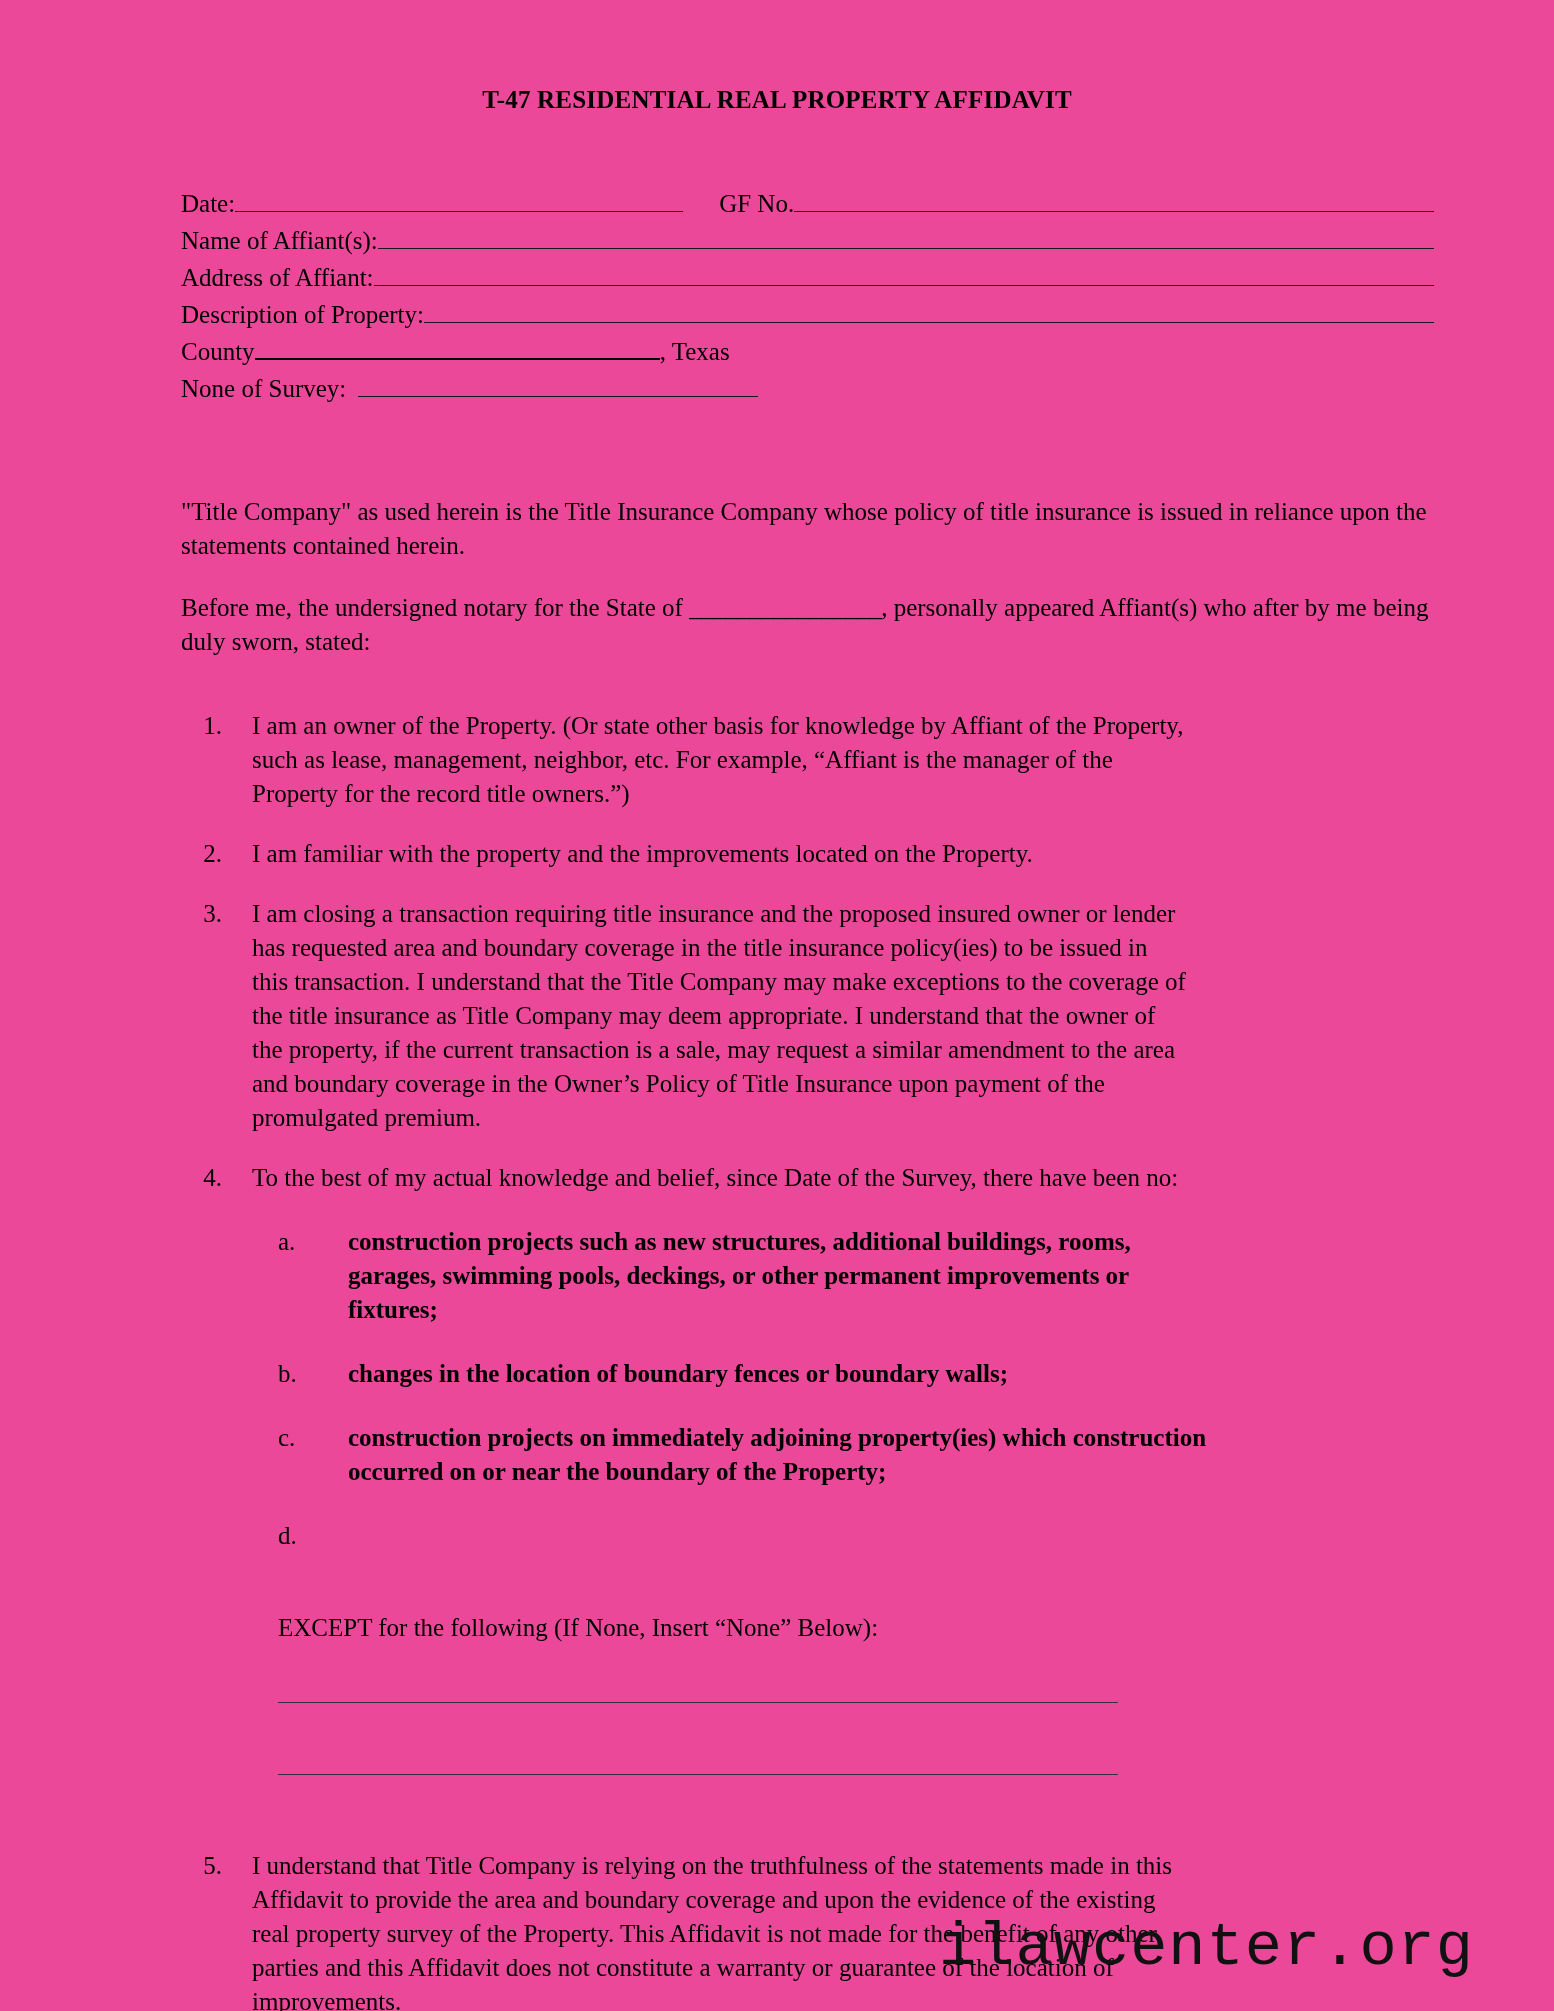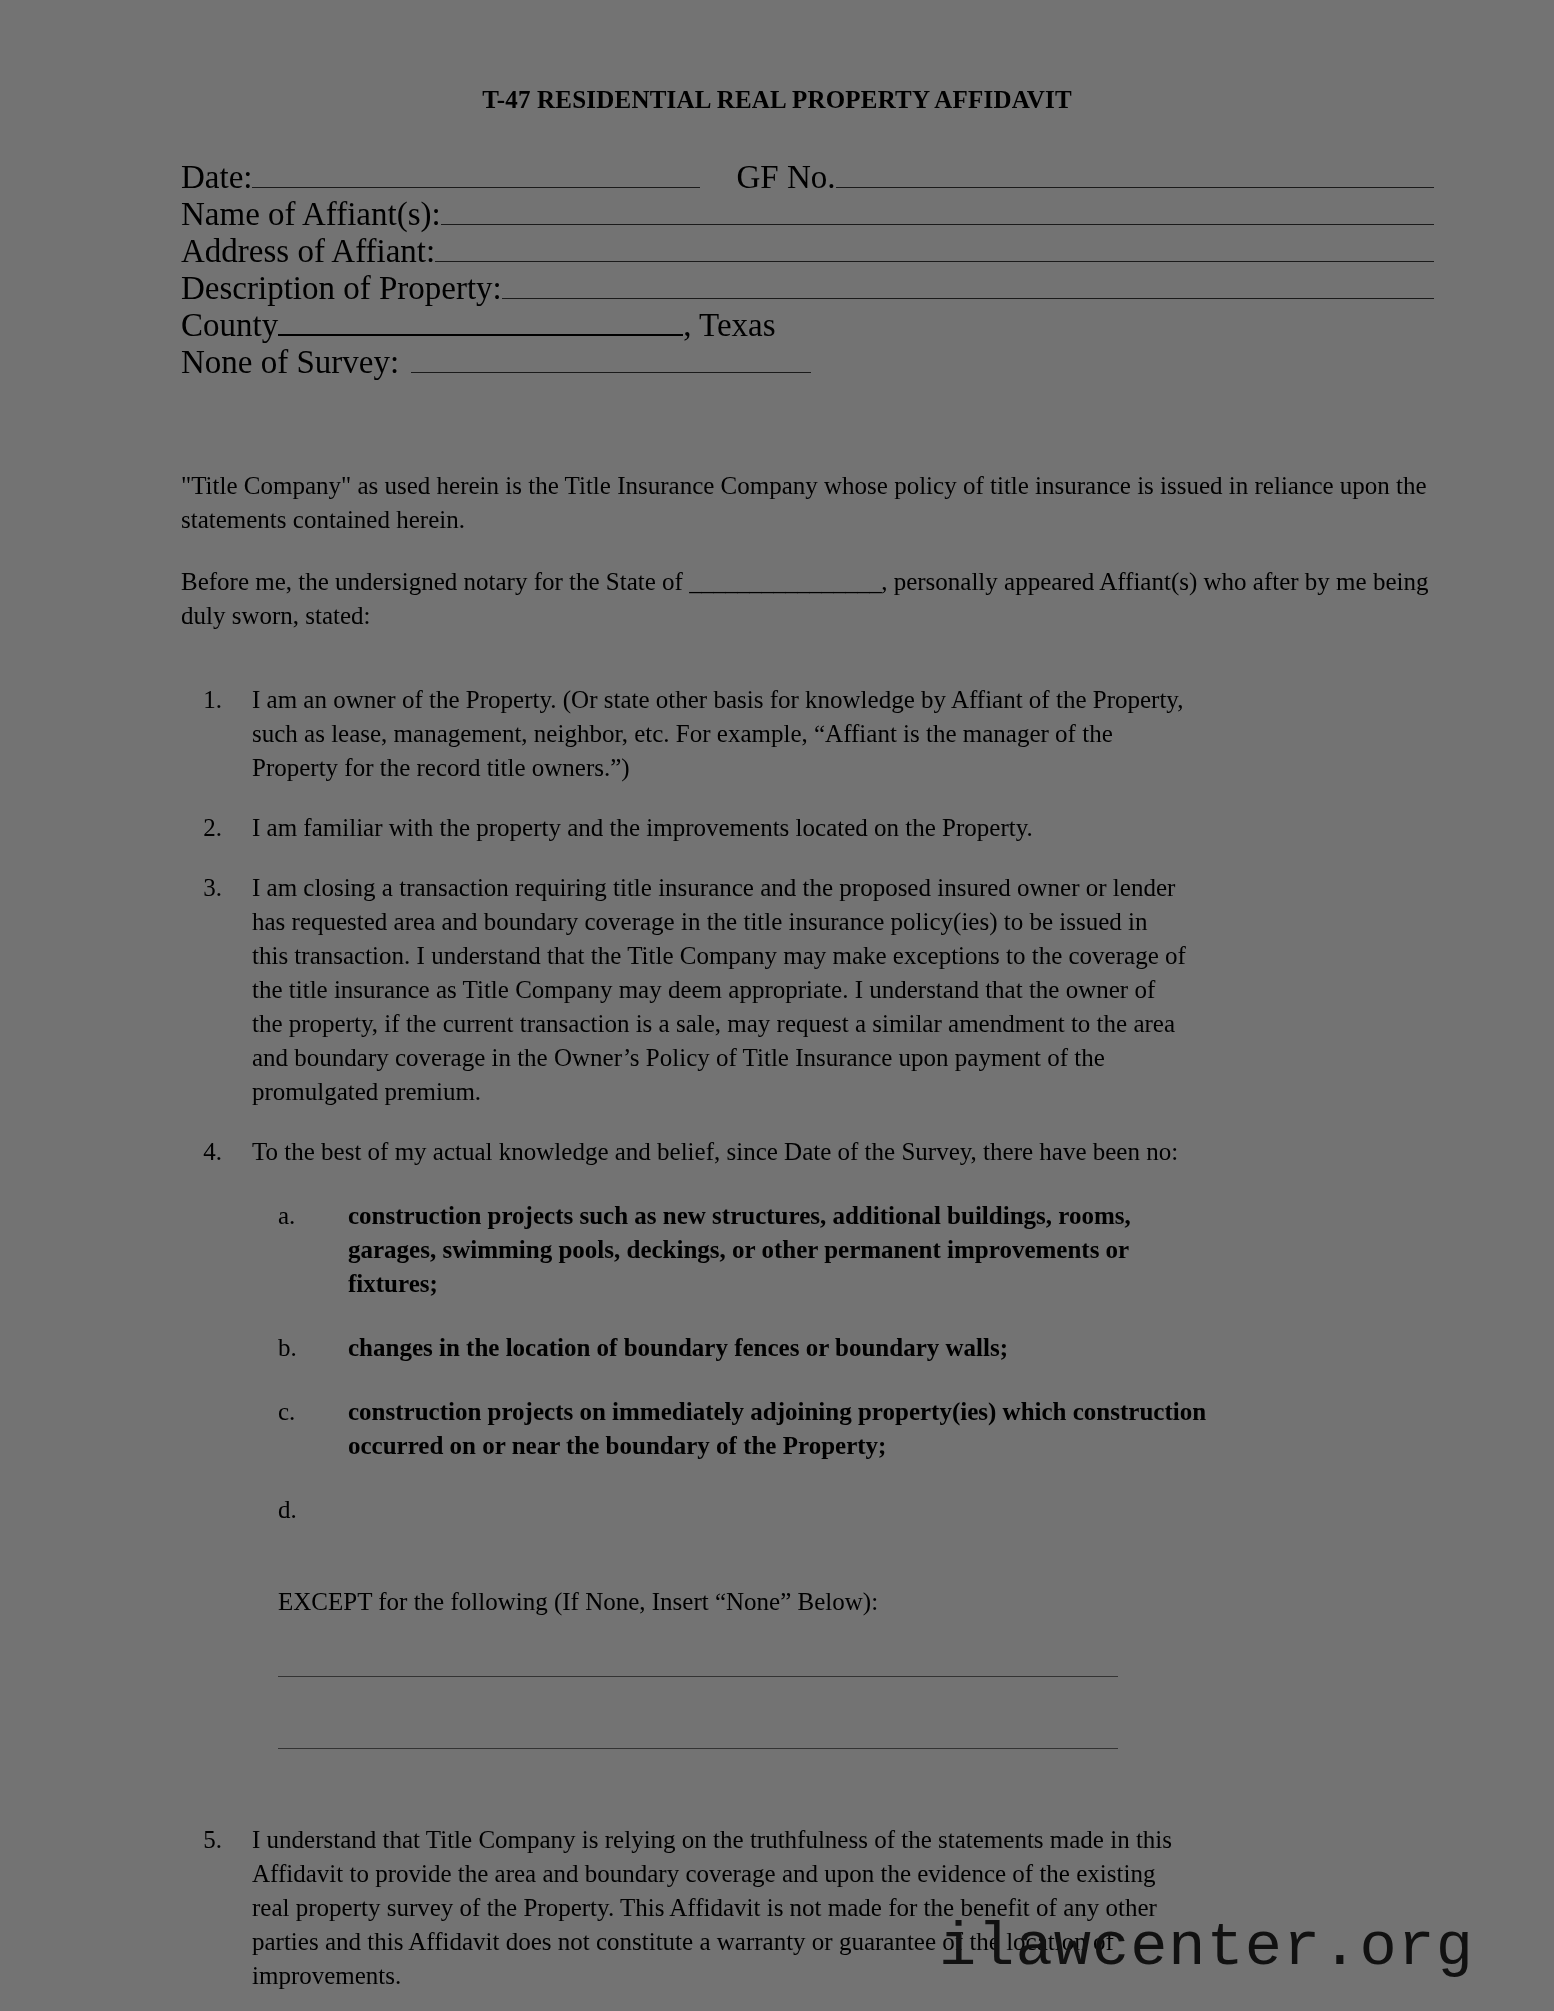--- a/index.html
+++ b/index.html
@@ -8,39 +8,39 @@
     background: #ffffff;
   }
   body {
     font-family: "Liberation Serif", "DejaVu Serif", serif;
     color: #000000;
   }
   .page {
     position: relative;
     width: 1554px;
     height: 2011px;
-    background: #737373;
+    background: #ec4899;
     box-sizing: border-box;
     overflow: hidden;
   }
   .doc-title {
     text-align: center;
     font-weight: bold;
     font-size: 25px;
     letter-spacing: 0.2px;
     margin: 0;
     padding-top: 86px;
   }
 
   
   .form-block {
-    margin-top: 45px;
+    margin-top: 71px;
     padding-left: 181px;
     padding-right: 120px;
-    font-size: 33px;
+    font-size: 25px;
     line-height: 37px;
   }
   .form-row {
     display: flex;
     align-items: baseline;
     white-space: nowrap;
   }
   .f-label { flex: 0 0 auto; }
   .rule {
     display: inline-block;

